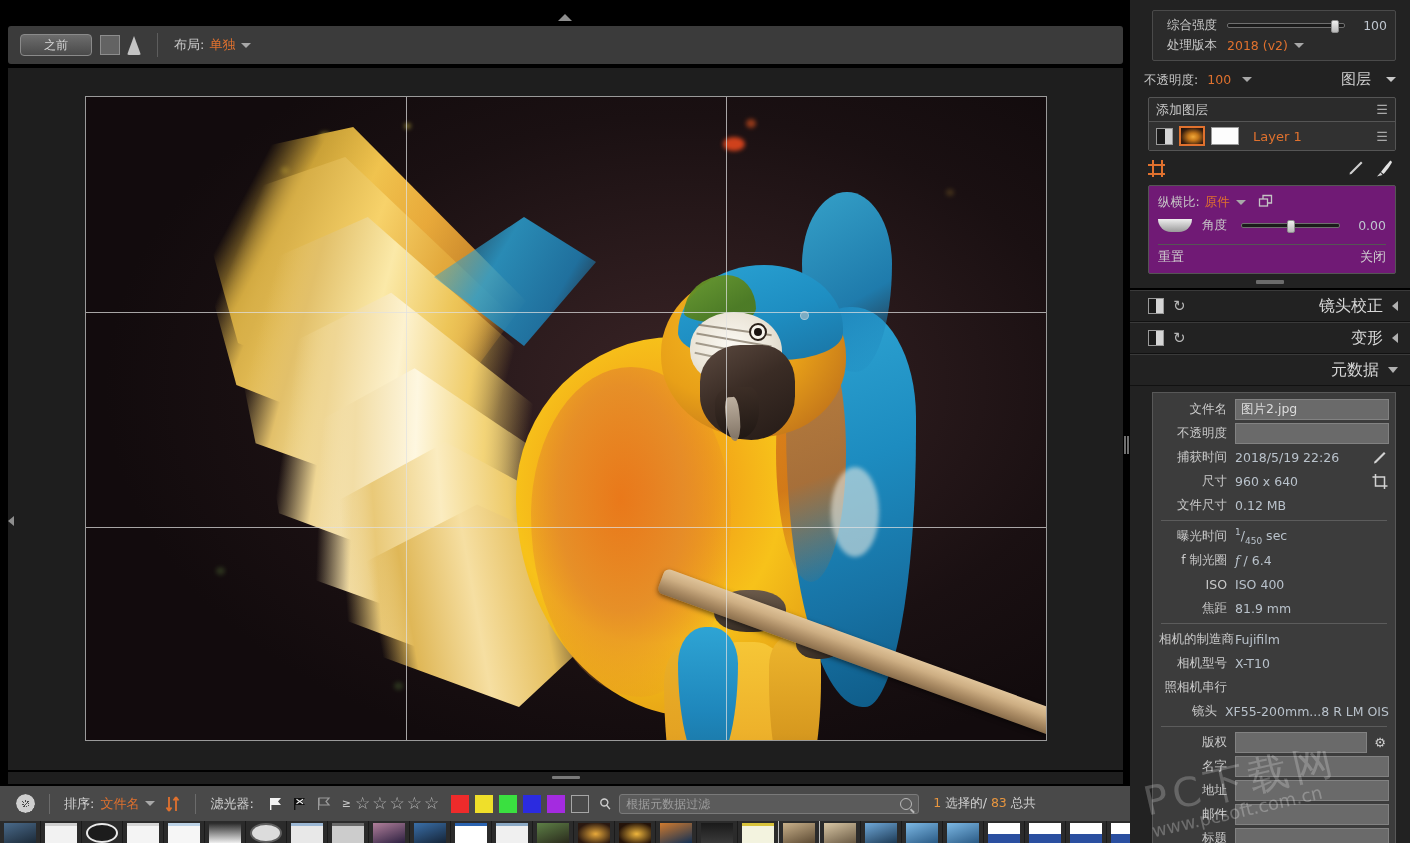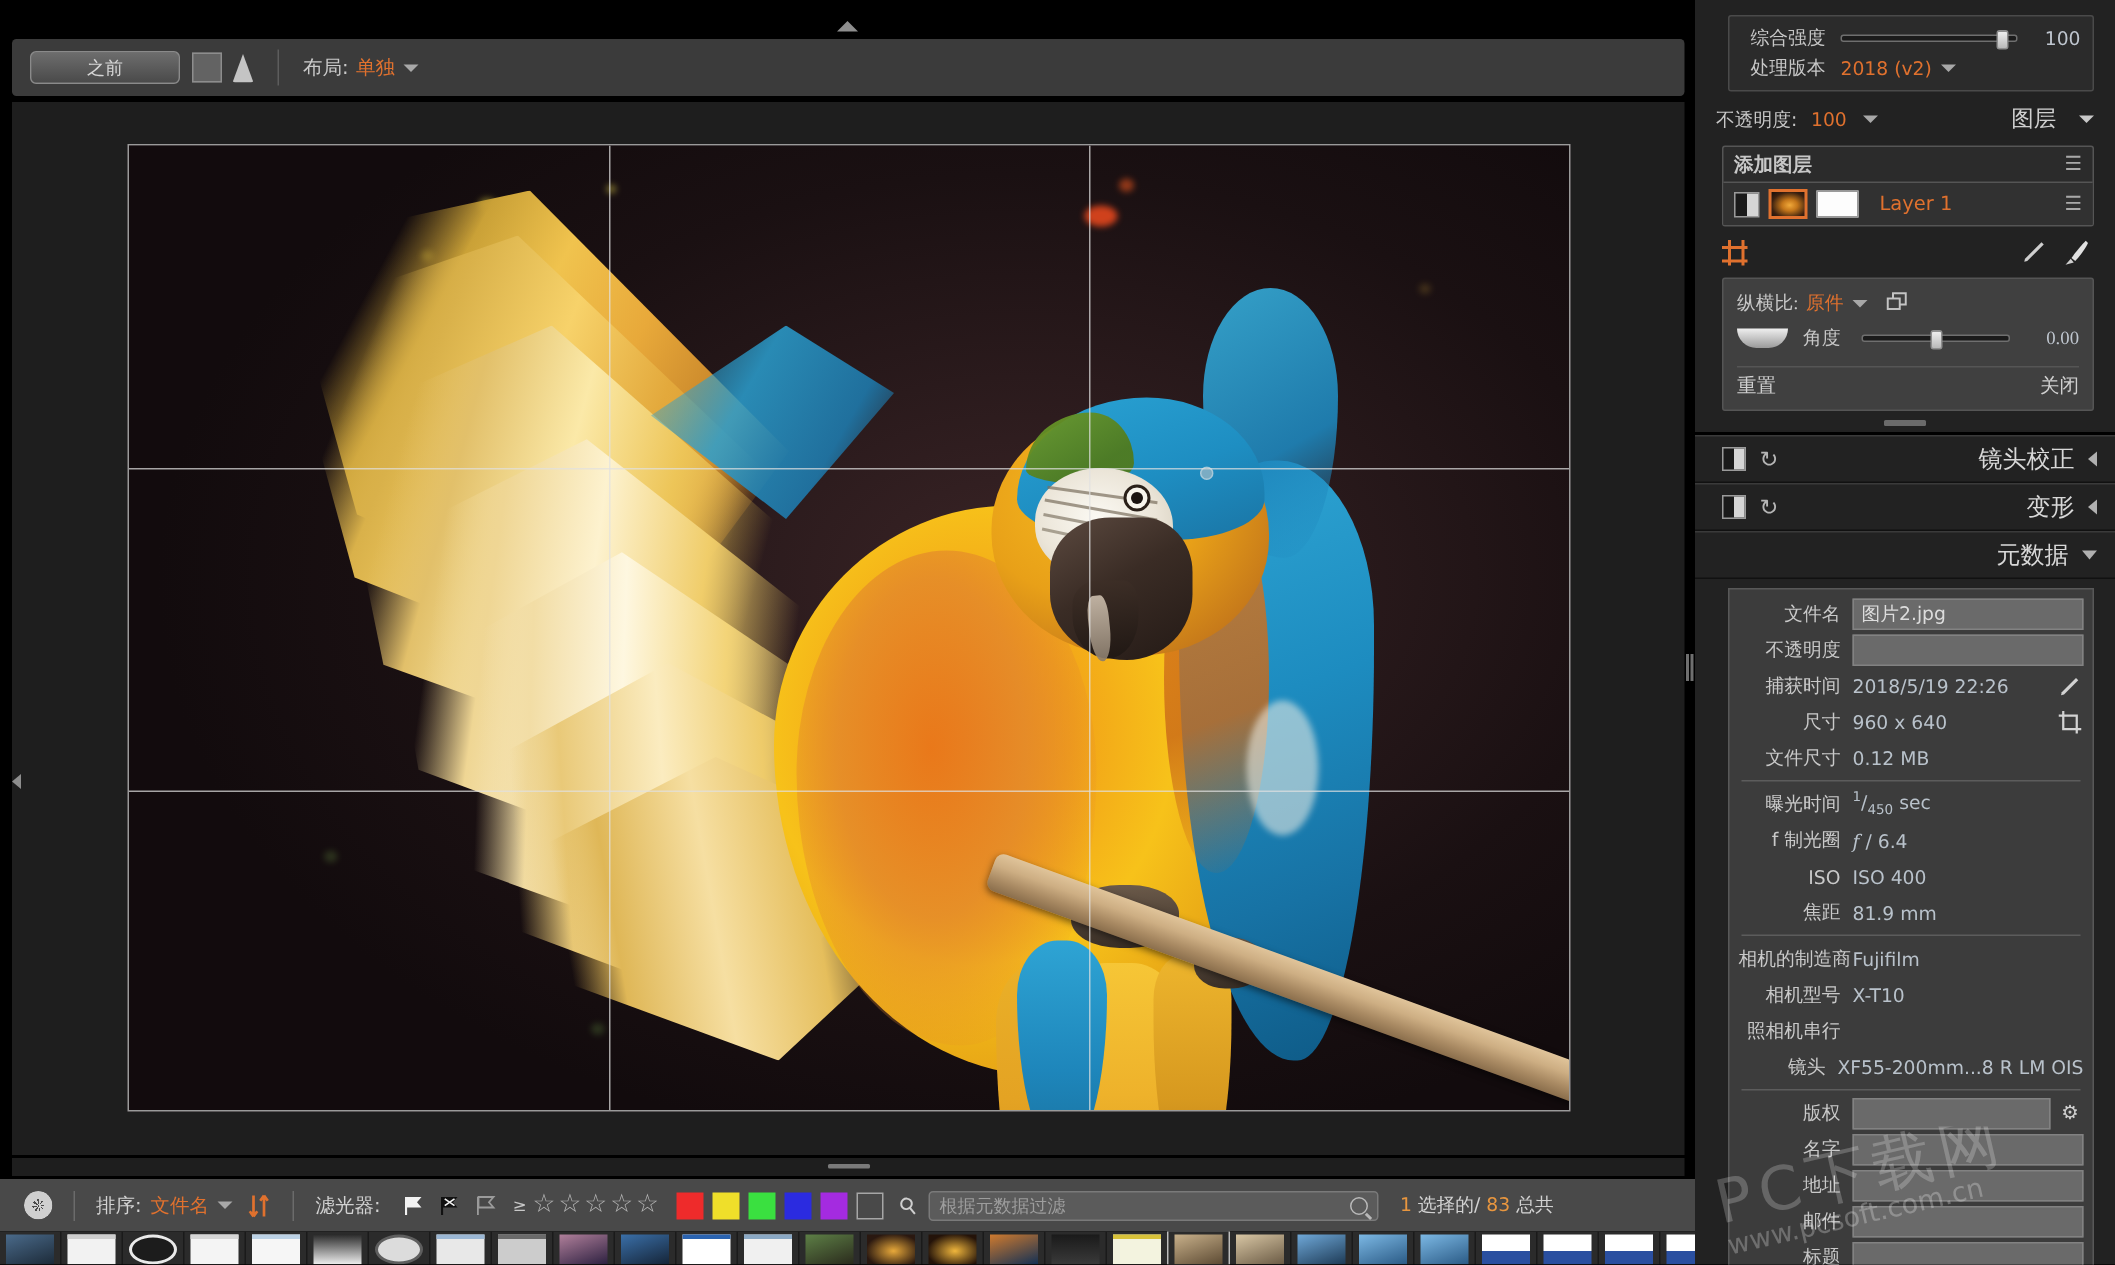--- a/index.html
+++ b/index.html
@@ -37,21 +37,21 @@
     border-bottom: 7px solid #8e8e8e;
   }
 
   
   .toolbar {
     position: absolute; left: 8px; top: 26px; width: 1115px; height: 38px;
     background: #3b3b3b; border-radius: 3px;
     display: flex; align-items: center; padding: 0 12px;
   }
   .btn-before {
-    width: 100px; height: 22px; border-radius: 4px;
+    width: 72px; height: 22px; border-radius: 4px;
     background: linear-gradient(#6d6d6d, #4a4a4a);
     border: 1px solid #8a8a8a;
     color: #d6d6d6; font-size: 12px;
     display: flex; align-items: center; justify-content: center;
     cursor: pointer;
     text-align: right;
   }
   .sq-btn {
     width: 20px; height: 20px; margin-left: 8px;
     background: #636363; border: 1px solid #8d8d8d; cursor: pointer;
@@ -261,22 +261,22 @@
     width: 17px; height: 17px; position: relative; cursor: pointer;
   }
   .crop-ico:before, .crop-ico:after {
     content: ""; position: absolute; background: #e0712e;
   }
   .crop-ico:before { left: 4px; top: 0; width: 2px; height: 17px; box-shadow: 9px 0 0 #e0712e; }
   .crop-ico:after  { left: 0; top: 4px; width: 17px; height: 2px; box-shadow: 0 9px 0 #e0712e; }
   .pen-ico, .brush-ico { width: 20px; height: 20px; cursor: pointer; }
 
   .crop-box {
-    margin: 4px 14px 0 18px; background: #404040;
-    border: 1px solid #555; border-radius: 2px; padding: 6px 9px 4px 9px; font-family: Liberation Serif, serif;
+    margin: 4px 14px 0 18px; background: #701a75;
+    border: 1px solid #555; border-radius: 2px; padding: 6px 9px 4px 9px;
   }
   .level-ico {
     width: 34px; height: 13px; border-radius: 0 0 17px 17px;
     background: linear-gradient(#efefef, #9a9a9a); cursor: pointer;
   }
   .hr { height: 1px; background: #555; margin: 6px 0 0 0; }
   .crop-foot { display: flex; justify-content: space-between; align-items: center; height: 24px; }
   .txt-btn { color: #d0d0d0; font-size: 13px; cursor: pointer; }
 
   .panel-drag {
@@ -688,21 +688,21 @@
         <span class="caret-dn"></span>
       </div>
       <div>
         <span class="panel-title">图层</span>
         <span class="caret-dn" style="margin-left:10px;border-top-color:#c8c8c8;"></span>
       </div>
     </div>
 
     <div class="layers-box">
       <div class="layers-head">
-        <span class="rlabel" style="font-size:13px;font-weight:bold;">添加图层</span>
+        <span class="rlabel" style="font-size:13px;">添加图层</span>
         <span class="hamb">☰</span>
       </div>
       <div class="layer-row">
         <div class="mask-ico"></div>
         <div class="layer-thumb"></div>
         <div class="layer-white"></div>
         <span class="layer-name">Layer 1</span>
         <span class="hamb" style="margin-left:auto;">☰</span>
       </div>
     </div>

